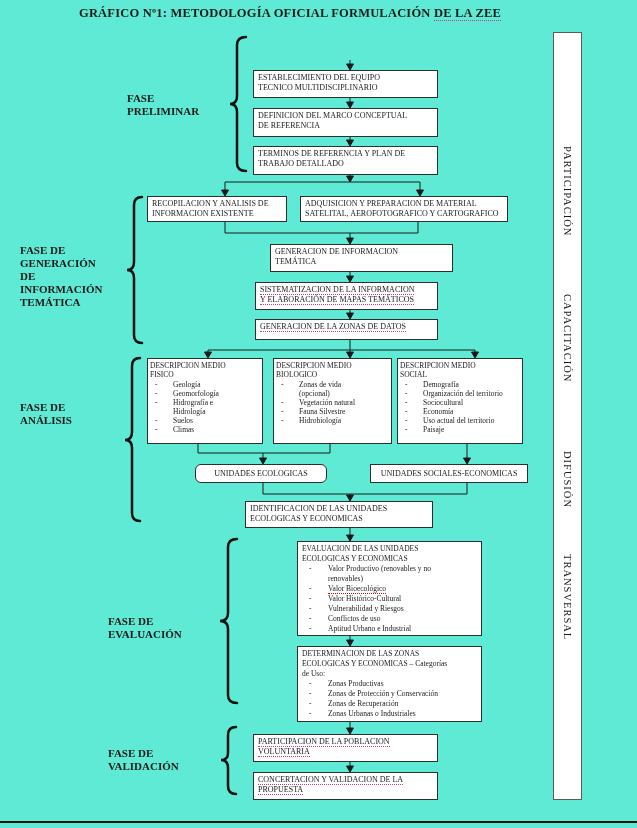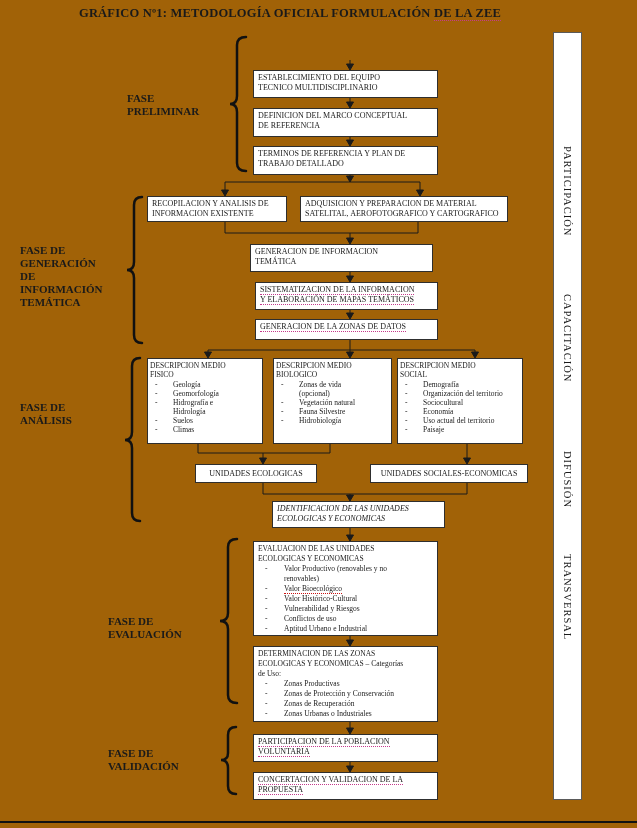--- a/index.html
+++ b/index.html
@@ -1,29 +1,29 @@
 <!DOCTYPE html>
 <html><head>
 <meta charset="utf-8">
 <style>
   html,body{margin:0;padding:0;background:#fff;}
-  #canvas{position:relative;width:637px;height:828px;background:#a16207;overflow:hidden;
+  #canvas{position:relative;width:637px;height:828px;background:#5eead4;overflow:hidden;
           font-family:"Liberation Serif","DejaVu Serif",serif;color:#1a1a1a;}
   .title{position:absolute;left:0;top:6px;width:580px;text-align:center;
          font-size:12.5px;font-weight:bold;letter-spacing:.2px;}
   .box{position:absolute;background:#fff;border:1px solid #2e2e2e;box-sizing:border-box;
        font-size:8px;line-height:1.25;padding:2px 4px;}
   .bl{display:block;}
   .prelines{white-space:pre-line;}
   .center{display:flex;align-items:center;justify-content:center;text-align:center;padding:1px 2px;}
   .desc{font-size:7.5px;line-height:1.2;padding:2px 2px;}
   .desc .bt{margin-bottom:1px;}
   .li{position:relative;padding-left:23px;}
   .li::before{content:"-";position:absolute;left:5px;top:0;}
-  .lg{font-size:7.5px;line-height:10px;}
+  .lg{font-size:7.5px;line-height:10px;margin-left:44px;}
   .lg .li{padding-left:26px;}
   .lg .li::before{left:7px;}
   .phase{position:absolute;font-size:11px;font-weight:bold;line-height:13px;white-space:pre-line;}
   .spd{border-bottom:1px dotted #c53a8c;}
   .spr{border-bottom:1px dotted #cc1111;}
   .bar{position:absolute;left:553px;top:32px;width:29px;height:768px;border:1px solid #5a5a5a;
        box-sizing:border-box;background:#fff;}
   .bar span{position:absolute;left:50%;transform:translateX(-50%);
             writing-mode:vertical-rl;font-size:10.5px;letter-spacing:1px;}
   .svglayer{position:absolute;left:0;top:0;pointer-events:none;}
@@ -135,21 +135,21 @@
   </div>
 
   <div class="box" style="left:147px;top:196px;width:140px;height:26px;">
     <span class="bl">RECOPILACION Y ANALISIS DE</span>
       <span class="bl">INFORMACION EXISTENTE</span>
   </div>
   <div class="box" style="left:300px;top:196px;width:208px;height:26px;">
     <span class="bl">ADQUISICION Y PREPARACION DE MATERIAL</span>
       <span class="bl">SATELITAL, AEROFOTOGRAFICO Y CARTOGRAFICO</span>
   </div>
-  <div class="box" style="left:250px;top:244px;width:183px;height:28px;">
+  <div class="box" style="left:270px;top:244px;width:183px;height:28px;">
     <span class="bl">GENERACION DE INFORMACION</span>
       <span class="bl">TEMÁTICA</span>
   </div>
   <div class="box" style="left:255px;top:282px;width:183px;height:28px;">
     <span class="bl"><span class="spd">SISTEMATIZACION DE LA INFORMACION</span></span>
       <span class="bl"><span class="spd">Y ELABORACIÓN DE MAPAS TEMÁTICOS</span></span>
   </div>
   <div class="box" style="left:255px;top:319px;width:183px;height:21px;">
     <span class="bl"><span class="spd">GENERACION DE LA ZONAS DE DATOS</span></span>
   </div>
@@ -177,27 +177,27 @@
     <div class="bt prelines">DESCRIPCION MEDIO
 SOCIAL</div>
     <div class="li"><span class="prelines">Demografía</span></div>
     <div class="li"><span class="prelines">Organización del territorio</span></div>
     <div class="li"><span class="prelines">Sociocultural</span></div>
     <div class="li"><span class="prelines">Economía</span></div>
     <div class="li"><span class="prelines">Uso actual del territorio</span></div>
     <div class="li"><span class="prelines">Paisaje</span></div>
   </div>
 
-  <div class="box center" style="left:195px;top:464px;width:122px;height:19px;">
+  <div class="box center" style="left:195px;top:464px;width:132px;height:19px;border-radius:6px;">
     <span>UNIDADES ECOLOGICAS</span>
   </div>
   <div class="box center" style="left:370px;top:464px;width:158px;height:19px;">
     <span>UNIDADES SOCIALES-ECONOMICAS</span>
   </div>
-  <div class="box" style="left:272px;top:501px;width:173px;height:27px;font-style:italic;">
+  <div class="box" style="left:245px;top:501px;width:188px;height:27px;">
     <span class="bl">IDENTIFICACION DE LAS UNIDADES</span>
       <span class="bl">ECOLOGICAS Y ECONOMICAS</span>
   </div>
 
   <div class="box lg" style="left:253px;top:541px;width:185px;height:95px;">
     <span class="bl">EVALUACION DE LAS UNIDADES</span>
     <span class="bl">ECOLOGICAS Y ECONOMICAS</span>
     <div class="li"><span class="prelines">Valor Productivo (renovables y no
 renovables)</span></div>
     <div class="li"><span class="spr">Valor Bioecológico</span></div>

